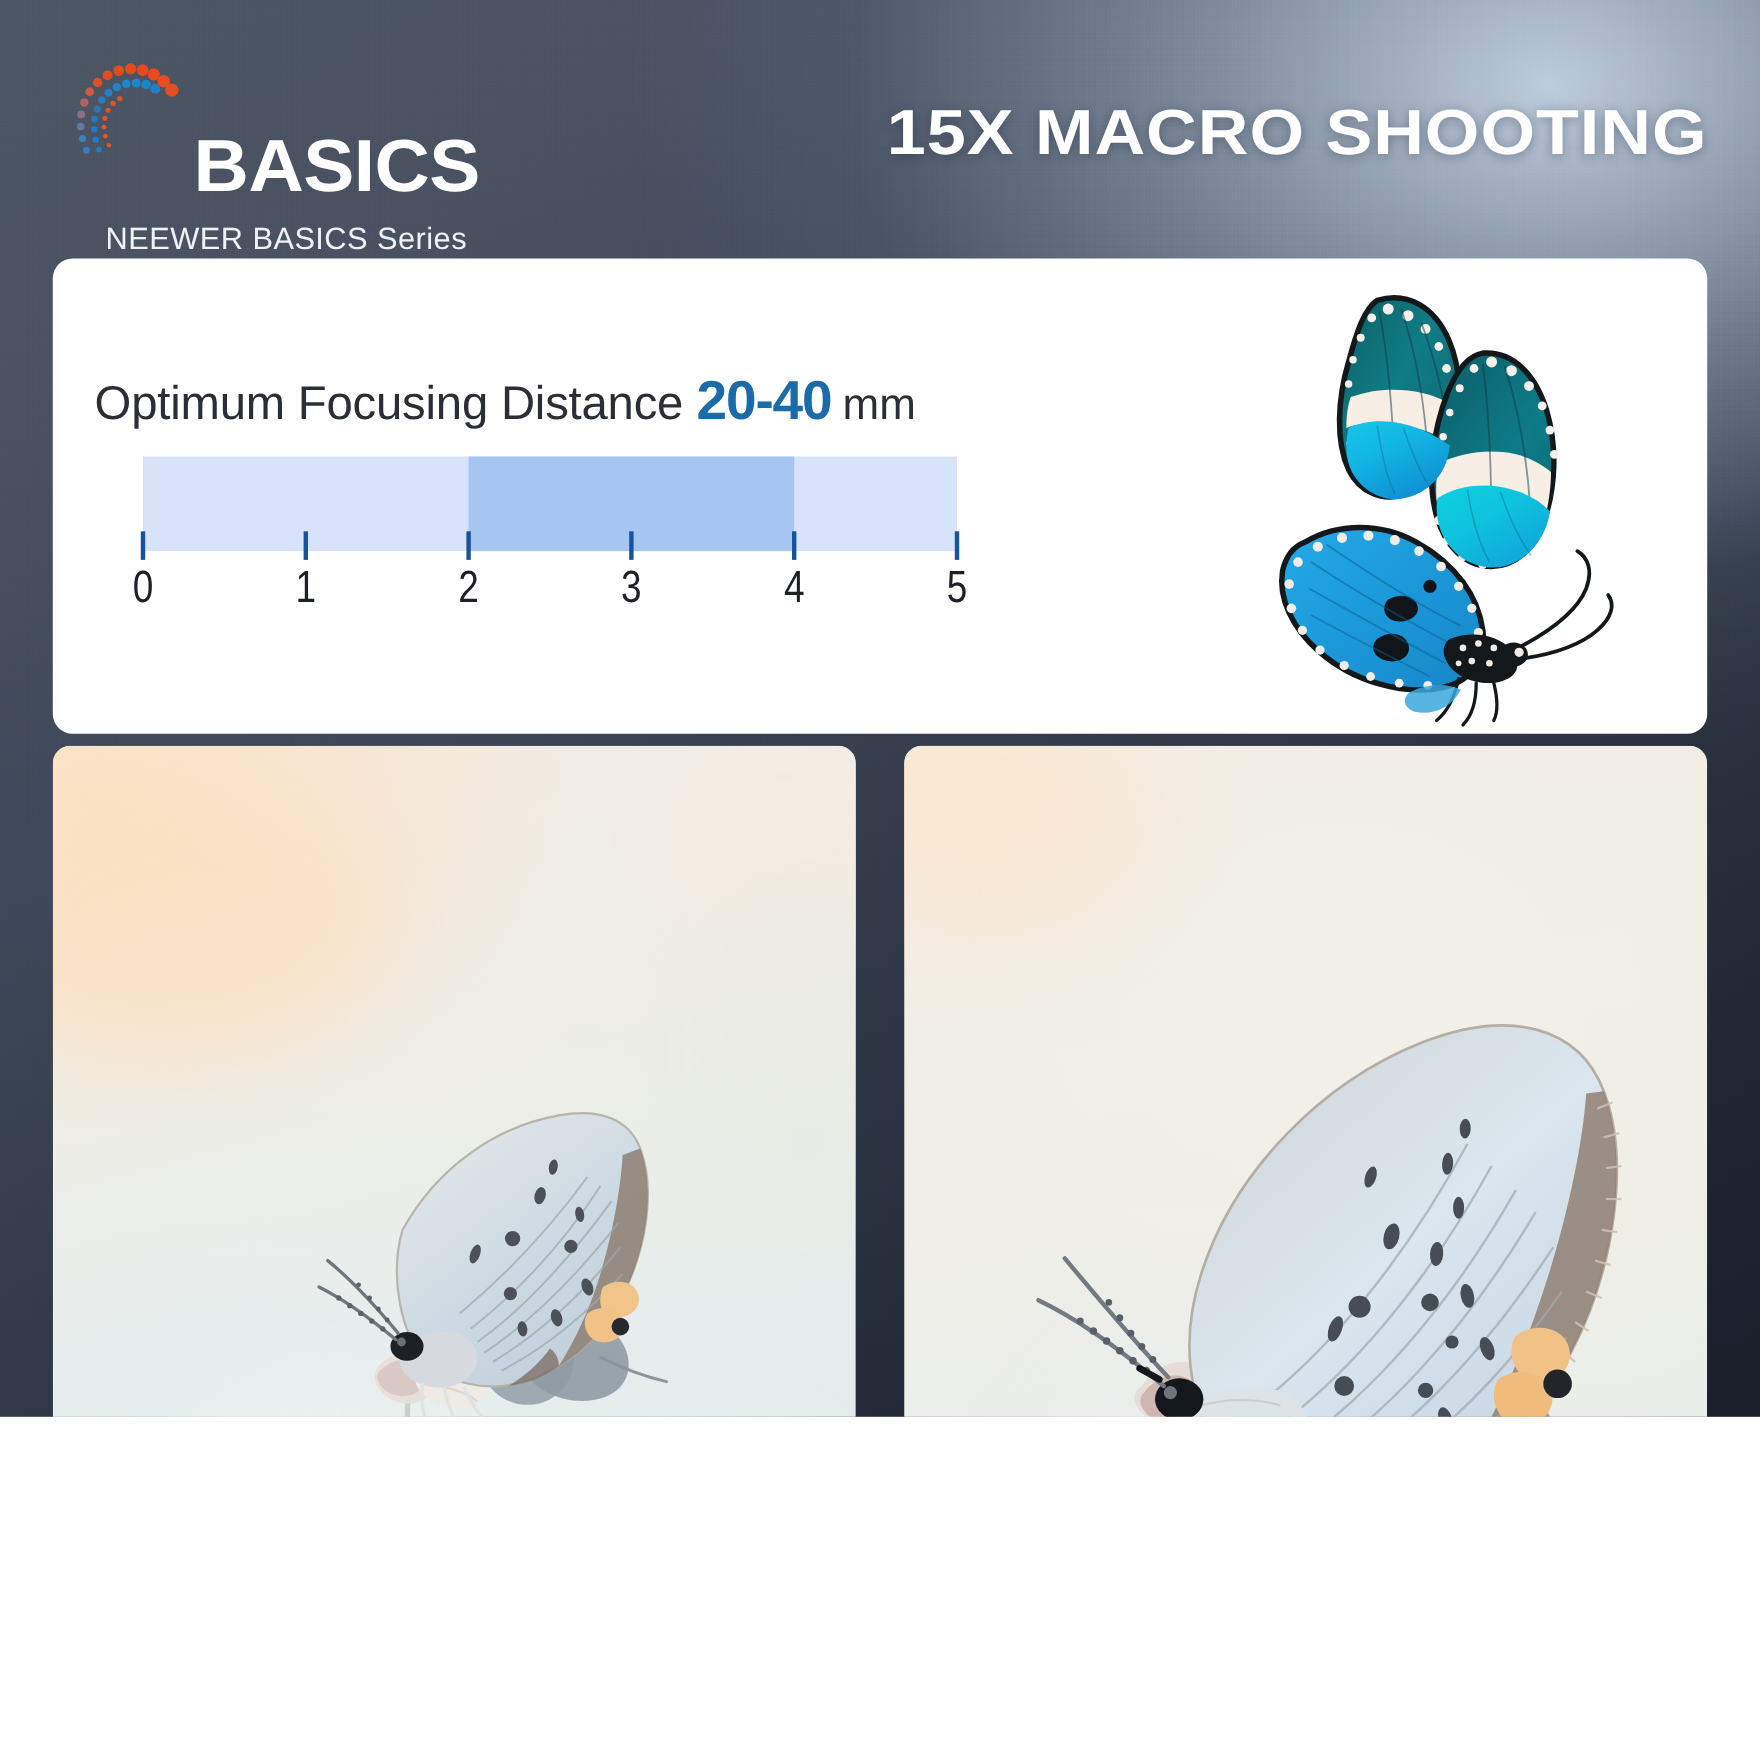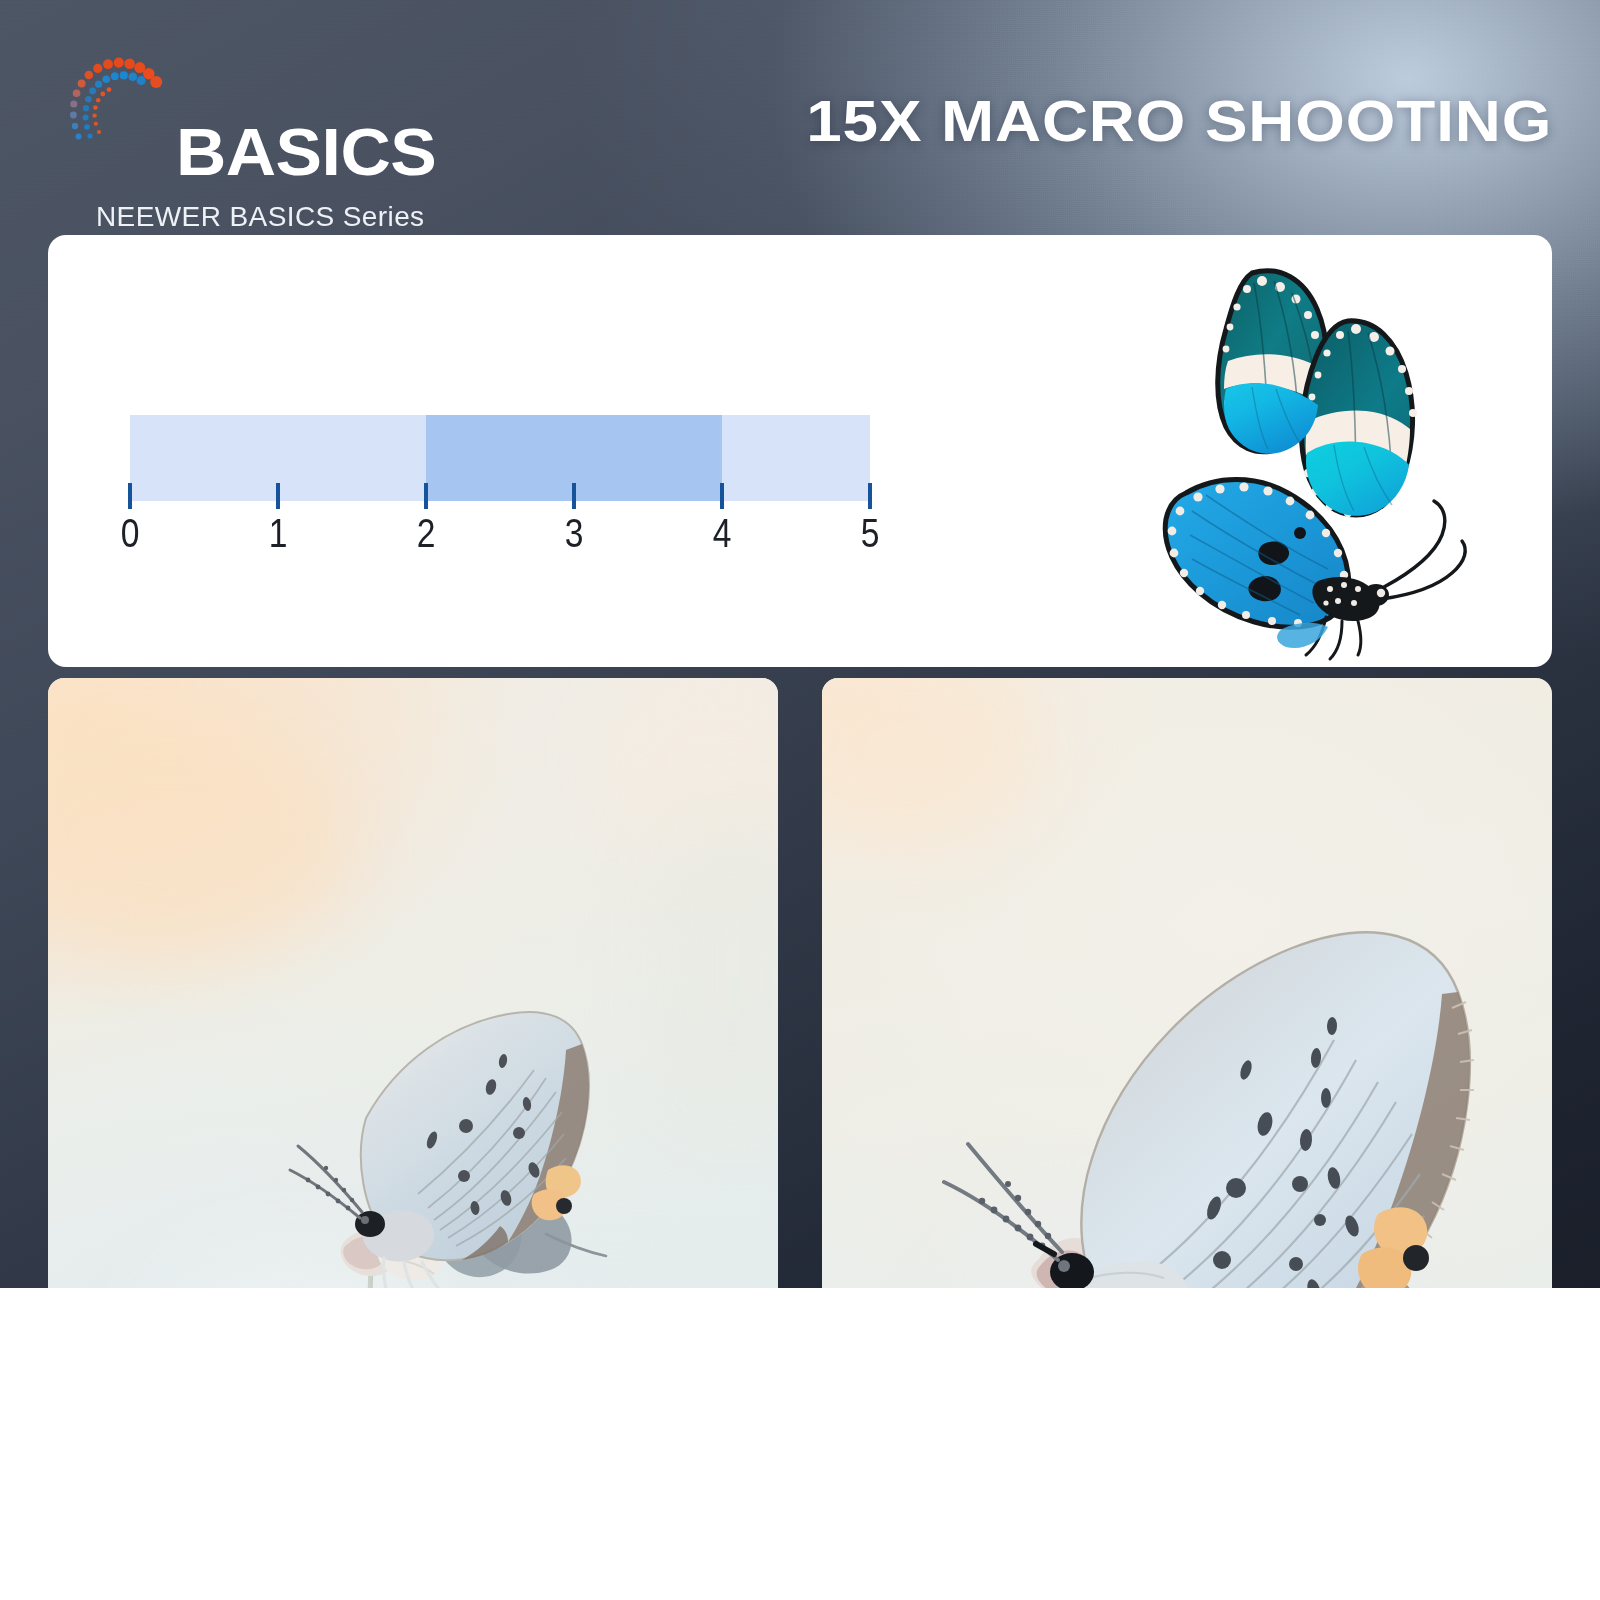--- a/index.html
+++ b/index.html
@@ -357,20 +357,23 @@
       <div id="brand-tagline">NEEWER BASICS Series</div>
     </div>
 
     <div id="headline">15X MACRO SHOOTING</div>
   </div>
 
   <div id="spec-card">
 
     <div id="spec-left">
 
+      <div id="distance-line">
+        <span class="dist-label">Optimum Focusing Distance</span><span class="dist-value">20-40</span><span class="dist-unit">mm</span>
+      </div>
 
       <div id="scale-wrap">
         <div id="scale-track" style="background: rgb(214, 227, 249);">
           <div id="scale-highlight" style="left: 296px; width: 296px; background: rgb(166, 197, 241);"></div>
         </div>
         <div id="scale-ticks">
             <div class="scale-tick" style="left: 0px; background: rgb(23, 83, 154);"></div>
             <div class="scale-tick" style="left: 148px; background: rgb(23, 83, 154);"></div>
             <div class="scale-tick" style="left: 296px; background: rgb(23, 83, 154);"></div>
             <div class="scale-tick" style="left: 444px; background: rgb(23, 83, 154);"></div>

